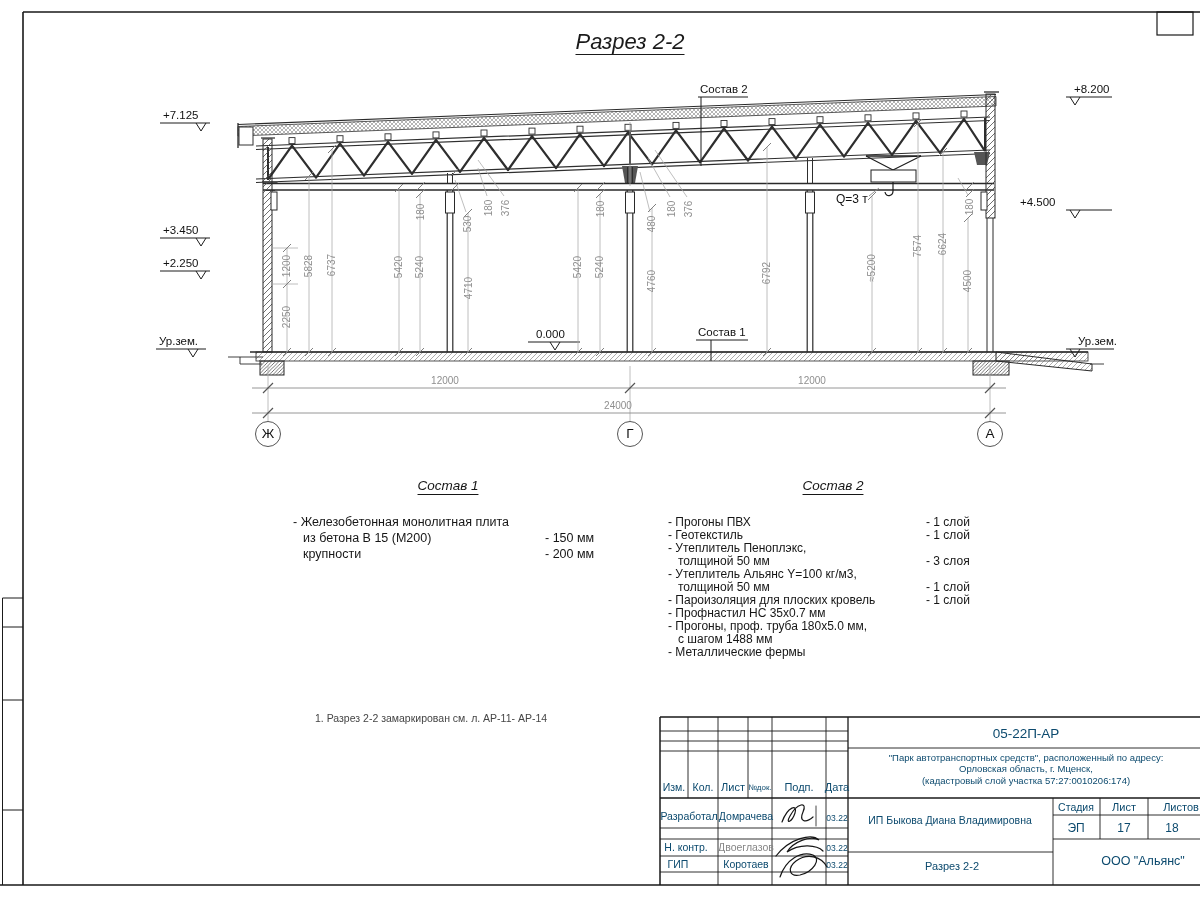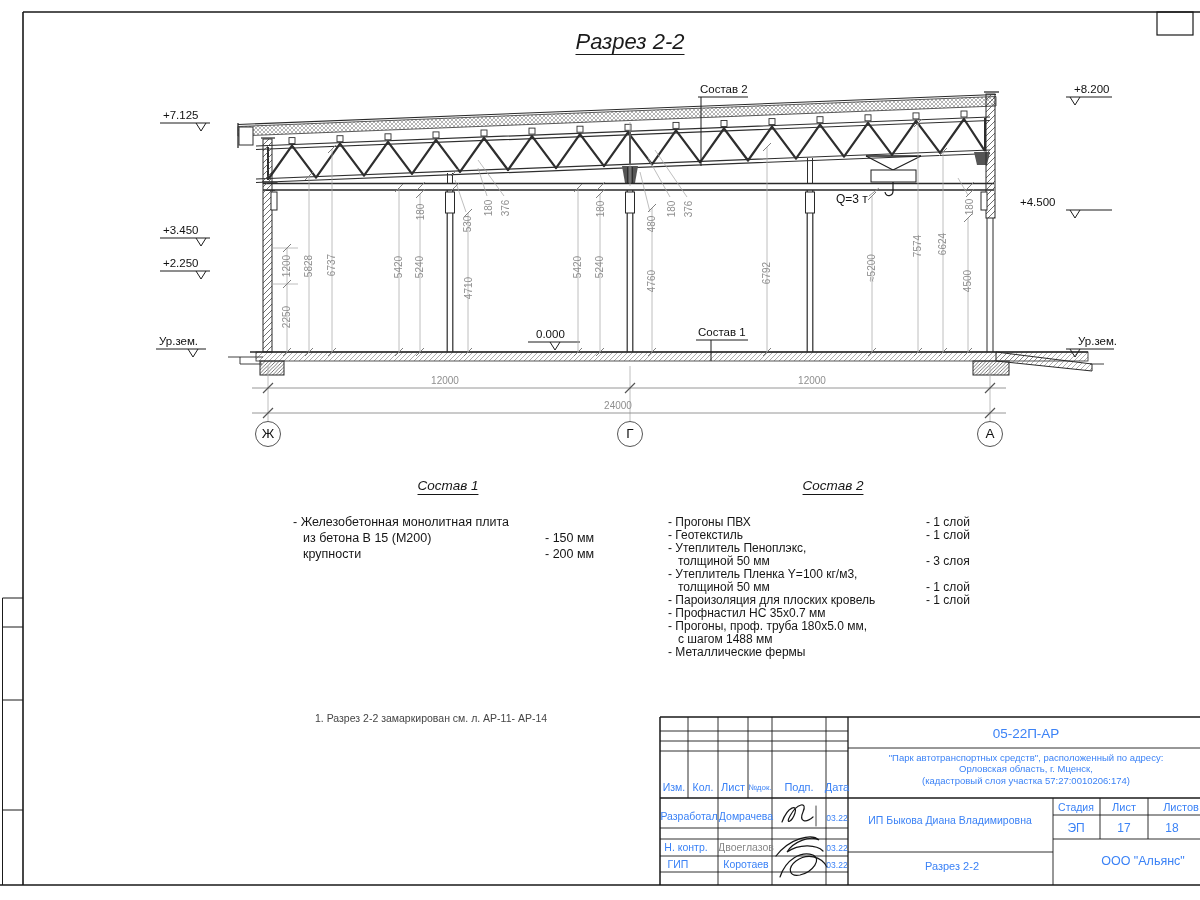--- a/index.html
+++ b/index.html
@@ -19,21 +19,21 @@
   .note{font-size:10.5px;color:#454545}
   .sostav{position:absolute;font-size:12.5px;color:#161616}
   .stitle{display:block;text-align:center;font-size:13.5px;font-style:italic;text-decoration:underline;
           text-underline-offset:4px;margin-bottom:22px}
   .srow{position:relative}
   #sostav1 .srow{height:16px}
   #sostav2 .srow{height:13px;font-size:12px}
   .sv{position:absolute;left:252px;top:0}
   #sostav2 .sv{left:258px}
   .ind{padding-left:10px}
-  .tb{color:#3b82f6}
+  .tb{color:#0c4a6e}
   .tb-s{font-size:10.5px}
   .tb-xs{font-size:8.5px}
   .tb-xxs{font-size:8px}
   .tb-m{font-size:11px}
   .tb-doc{font-size:13.5px}
   .tb-proj{font-size:9.5px}
   .tb-val{font-size:12px}
   .tb-comp{font-size:12.5px}
   .grey{color:#868686}
 </style>
@@ -245,35 +245,35 @@
   <div class="srow"><span class="ind">из бетона В 15 (М200)</span><span class="sv">- 150 мм</span></div>
   <div class="srow"><span class="ind">крупности</span><span class="sv">- 200 мм</span></div>
 </div>
 
 <div class="sostav" id="sostav2" style="left:668px;top:478px;width:330px">
   <span class="stitle">Состав 2</span>
   <div class="srow"><span>- Прогоны ПВХ</span><span class="sv">- 1 слой</span></div>
   <div class="srow"><span>- Геотекстиль</span><span class="sv">- 1 слой</span></div>
   <div class="srow"><span>- Утеплитель Пеноплэкс,</span><span class="sv"></span></div>
   <div class="srow"><span class="ind">толщиной 50 мм</span><span class="sv">- 3 слоя</span></div>
-  <div class="srow"><span>- Утеплитель Пленка Y=100 кг/м3,</span><span class="sv"></span></div>
+  <div class="srow"><span>- Утеплитель Альянс Y=100 кг/м3,</span><span class="sv"></span></div>
   <div class="srow"><span class="ind">толщиной 50 мм</span><span class="sv">- 1 слой</span></div>
   <div class="srow"><span>- Пароизоляция для плоских кровель</span><span class="sv">- 1 слой</span></div>
   <div class="srow"><span>- Профнастил НС 35х0.7 мм</span><span class="sv"></span></div>
   <div class="srow"><span>- Прогоны, проф. труба 180х5.0 мм,</span><span class="sv"></span></div>
   <div class="srow"><span class="ind">с шагом 1488 мм</span><span class="sv"></span></div>
   <div class="srow"><span>- Металлические фермы</span><span class="sv"></span></div>
 </div>
 
 <span class="t note" style="left:315px;top:713px">1. Разрез 2-2 замаркирован см. л. АР-11- АР-14</span>
 
 <span class="t tb tb-doc c" style="left:1026px;top:734px">05-22П-АР</span>
 <span class="t tb tb-proj c" style="left:1026px;top:758px">"Парк автотранспортных средств",  расположенный по адресу:</span>
 <span class="t tb tb-proj c" style="left:1026px;top:769px">Орловская область, г. Мценск,</span>
-<span class="t tb tb-proj c" style="left:1026px;top:781px">(кадастровый слоя участка 57:27:0010206:174)</span>
+<span class="t tb tb-proj c" style="left:1026px;top:781px">(кадастровый слой участка 57:27:0010206:174)</span>
 
 <span class="t tb tb-s c" style="left:674px;top:787px">Изм.</span>
 <span class="t tb tb-s c" style="left:703px;top:787px">Кол.</span>
 <span class="t tb tb-m c" style="left:733px;top:787px">Лист</span>
 <span class="t tb tb-xxs c" style="left:760px;top:788px">№док.</span>
 <span class="t tb tb-m c" style="left:799px;top:787px">Подп.</span>
 <span class="t tb tb-m c" style="left:837px;top:787px">Дата</span>
 
 <span class="t tb tb-s c" style="left:689px;top:816px">Разработал</span>
 <span class="t tb tb-s c" style="left:746px;top:816px">Домрачева</span>

